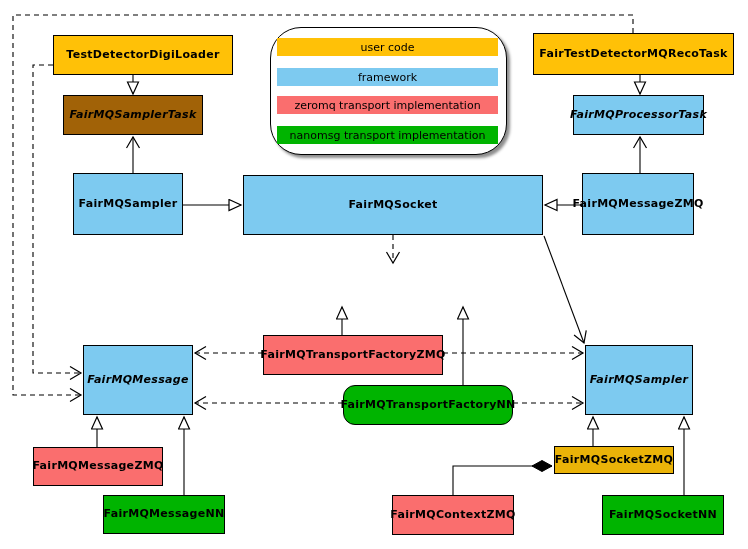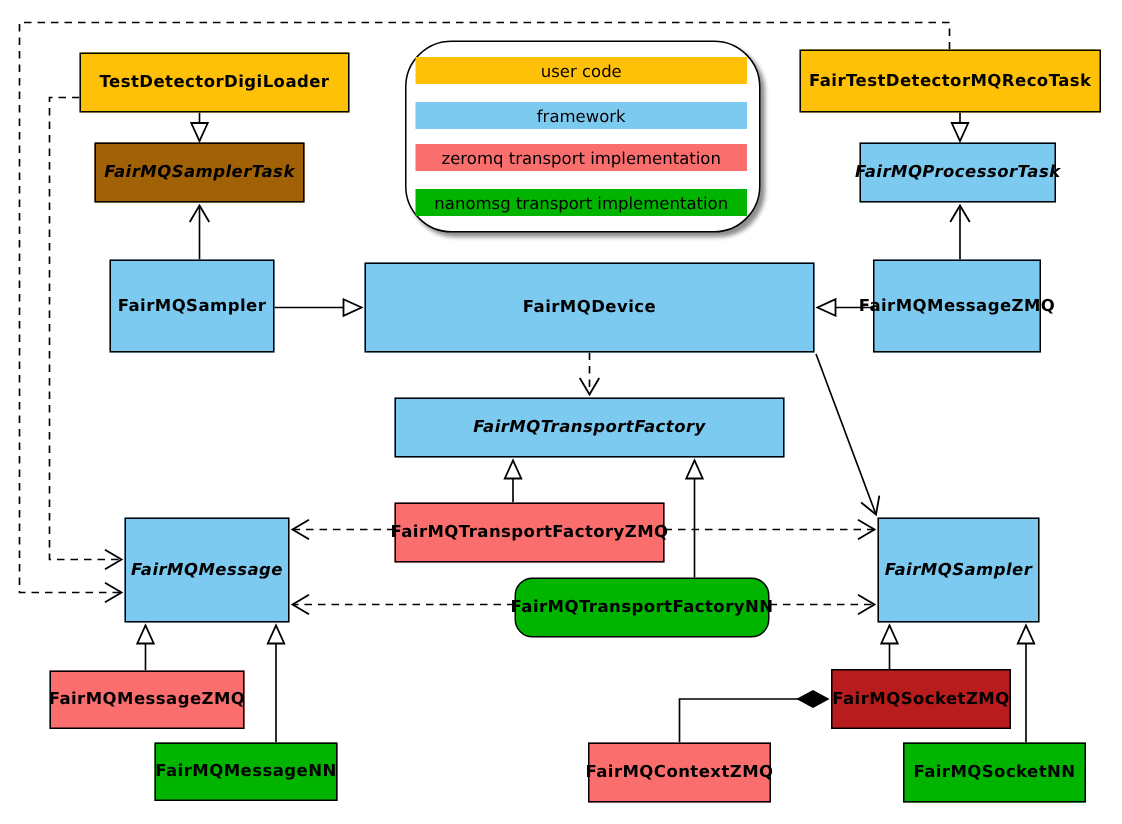--- a/index.html
+++ b/index.html
@@ -97,37 +97,36 @@
   <div class="node" style="left: 53px; top: 35px; width: 180px; height: 40px; background-color: rgb(255, 193, 7);">TestDetectorDigiLoader</div>
 
   <div class="node" style="left: 533px; top: 33px; width: 201px; height: 42px; background-color: rgb(255, 193, 7);">FairTestDetectorMQRecoTask</div>
 
   <div class="node abstract" style="left: 63px; top: 95px; width: 140px; height: 40px; background-color: #a16207;">FairMQSamplerTask</div>
 
   <div class="node abstract" style="left: 573px; top: 95px; width: 131px; height: 40px; background-color: rgb(125, 202, 240);">FairMQProcessorTask</div>
 
   <div class="node" style="left: 73px; top: 173px; width: 110px; height: 62px; background-color: rgb(125, 202, 240);">FairMQSampler</div>
 
-  <div class="node" style="left: 243px; top: 175px; width: 300px; height: 60px; background-color: rgb(125, 202, 240);">FairMQDevice</div>
+  <div class="node" style="left: 243px; top: 175px; width: 300px; height: 60px; background-color: rgb(125, 202, 240);">FairMQSocket</div>
 
   <div class="node" style="left: 582px; top: 173px; width: 112px; height: 62px; background-color: rgb(125, 202, 240);">FairMQMessageZMQ</div>
 
-  <div class="node abstract" style="left: 263px; top: 265px; width: 260px; height: 40px; background-color: rgb(125, 202, 240);">FairMQTransportFactory</div>
 
   <div class="node" style="left: 263px; top: 335px; width: 180px; height: 40px; background-color: rgb(250, 110, 110);">FairMQTransportFactoryZMQ</div>
 
   <div class="node" style="left: 343px; top: 385px; width: 170px; height: 40px; background-color: rgb(0, 180, 0); border-radius: 12px;">FairMQTransportFactoryNN</div>
 
   <div class="node abstract" style="left: 83px; top: 345px; width: 110px; height: 70px; background-color: rgb(125, 202, 240);">FairMQMessage</div>
 
   <div class="node abstract" style="left: 585px; top: 345px; width: 108px; height: 70px; background-color: rgb(125, 202, 240);">FairMQSampler</div>
 
   <div class="node" style="left: 33px; top: 447px; width: 130px; height: 39px; background-color: rgb(250, 110, 110);">FairMQMessageZMQ</div>
 
   <div class="node" style="left: 103px; top: 495px; width: 122px; height: 39px; background-color: rgb(0, 180, 0);">FairMQMessageNN</div>
 
   <div class="node" style="left: 392px; top: 495px; width: 122px; height: 40px; background-color: rgb(250, 110, 110);">FairMQContextZMQ</div>
 
-  <div class="node" style="left: 554px; top: 446px; width: 120px; height: 40px; background-color: #b91c1c;">FairMQSocketZMQ</div>
+  <div class="node" style="left: 554px; top: 446px; width: 120px; height: 28px; background-color: #eab308;">FairMQSocketZMQ</div>
 
   <div class="node" style="left: 602px; top: 495px; width: 122px; height: 40px; background-color: rgb(0, 180, 0);">FairMQSocketNN</div>
 
 </div>
 
 </body></html>

